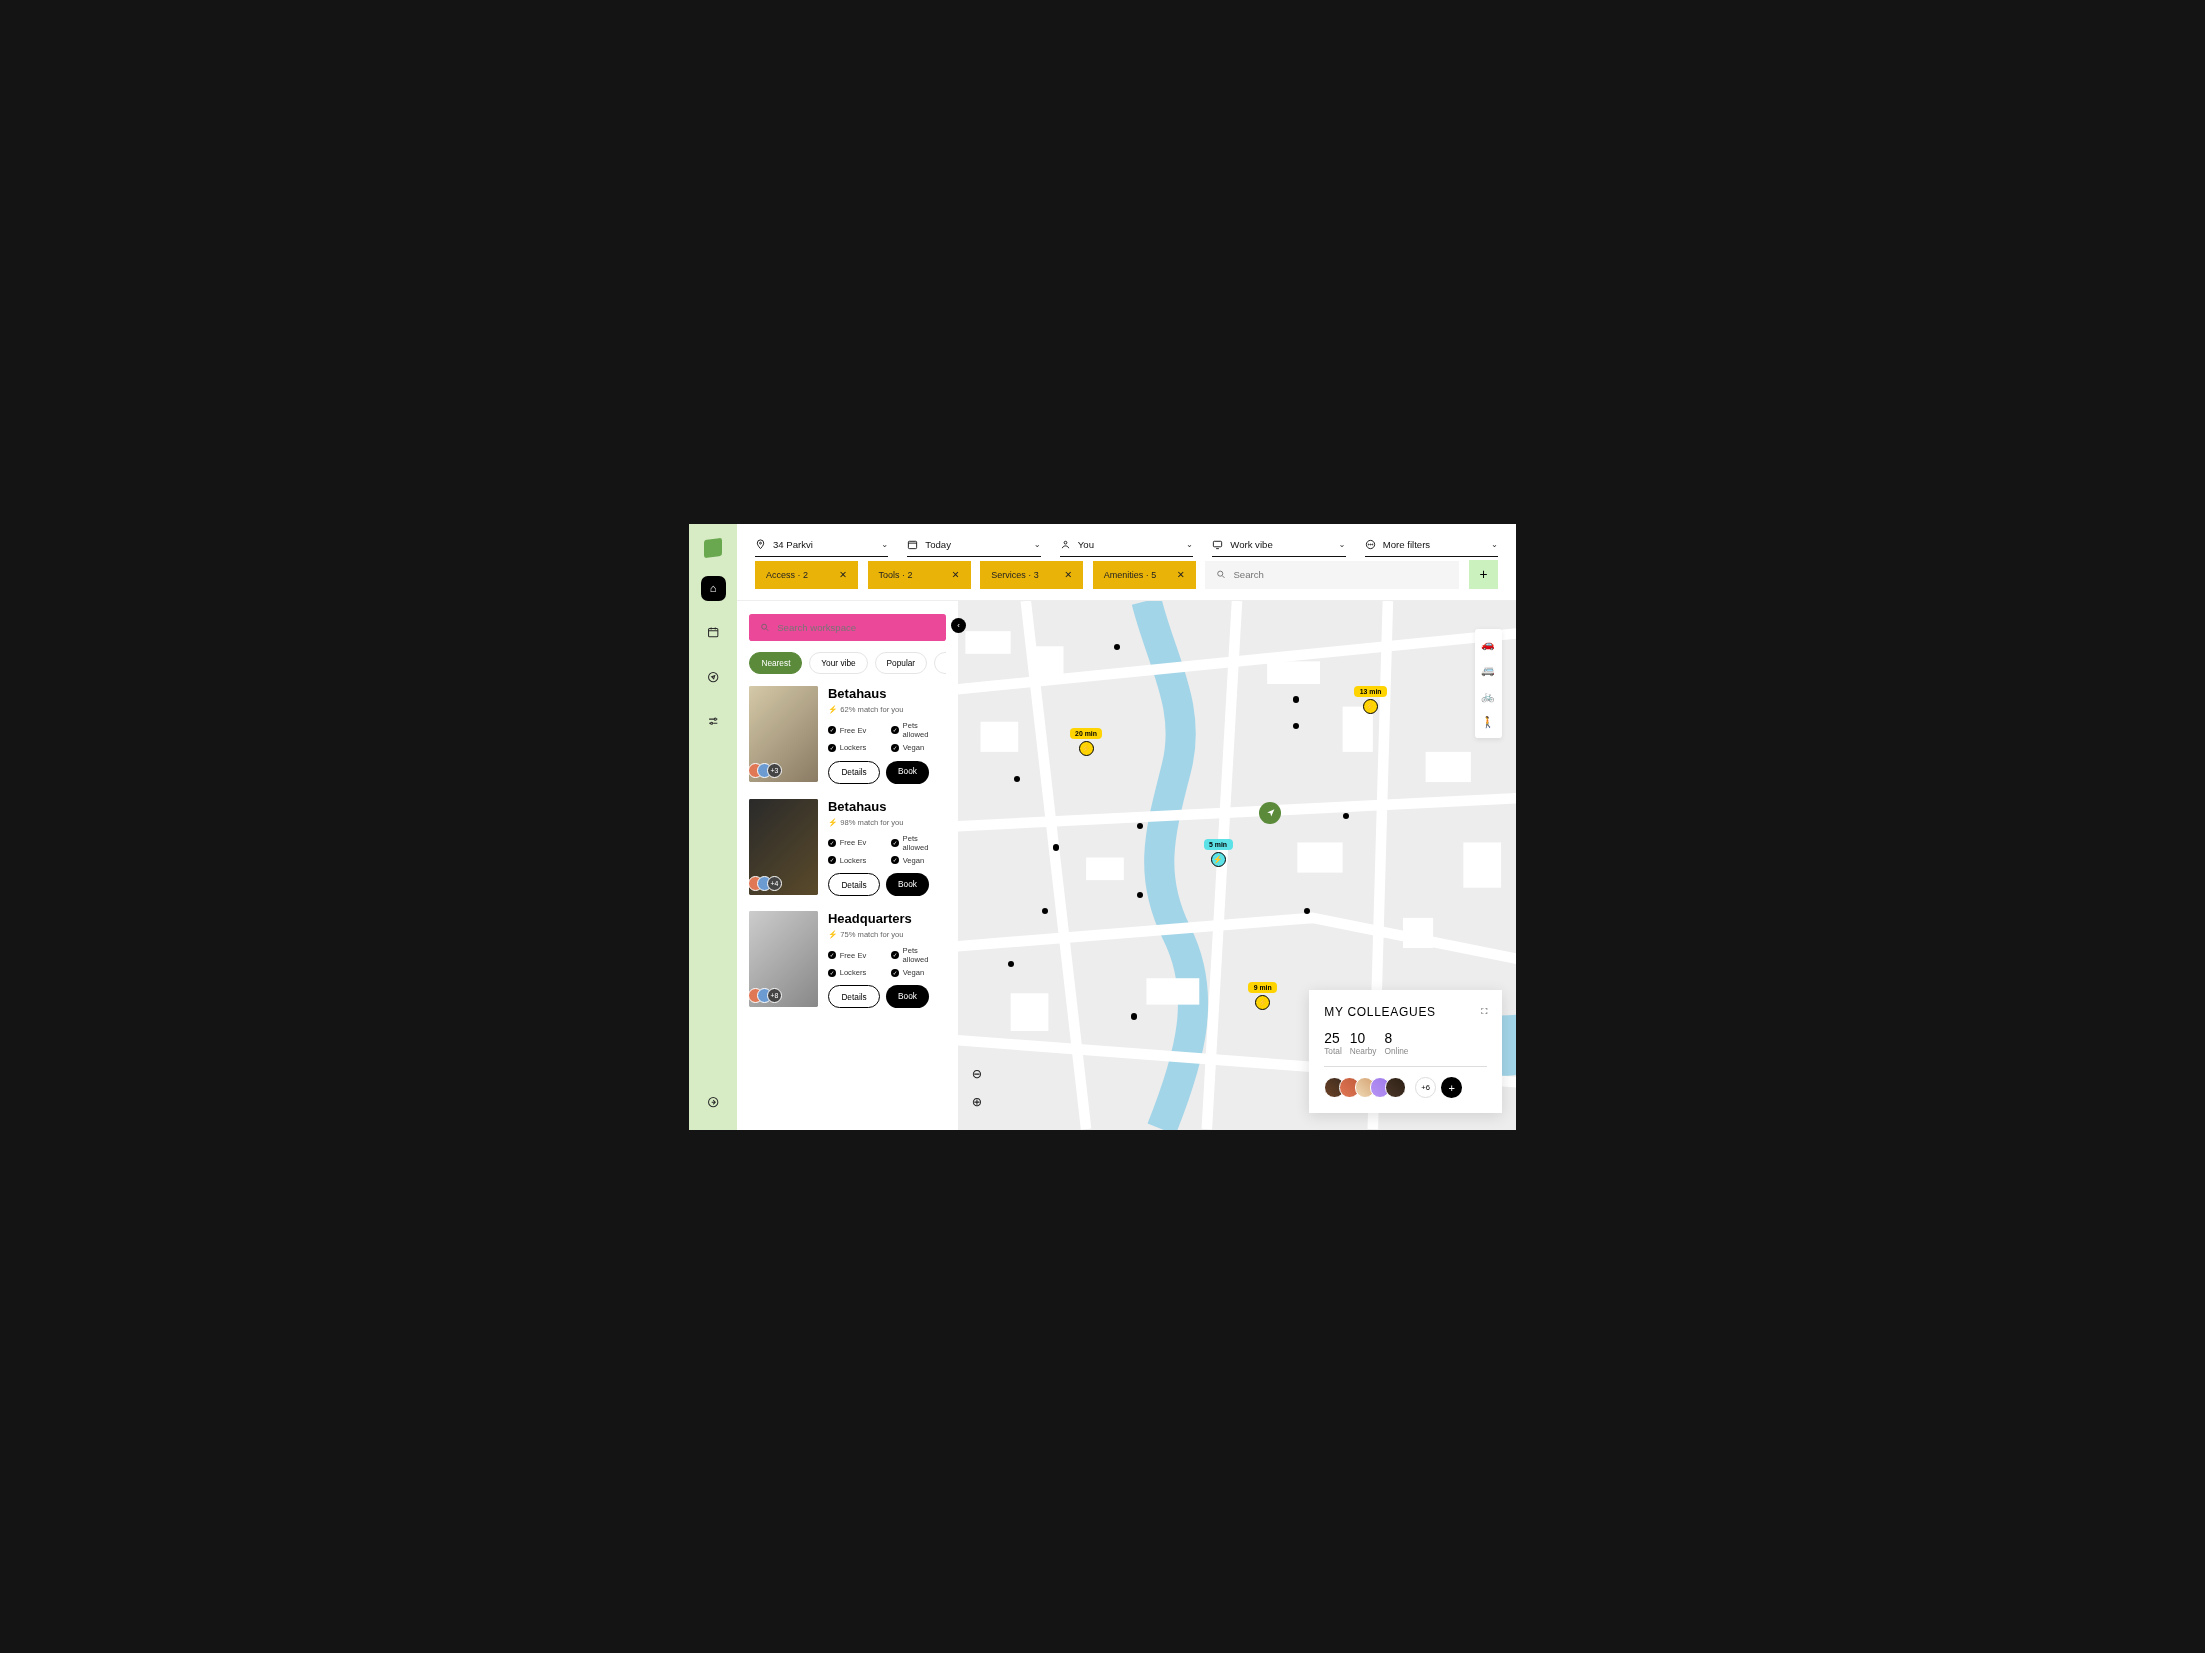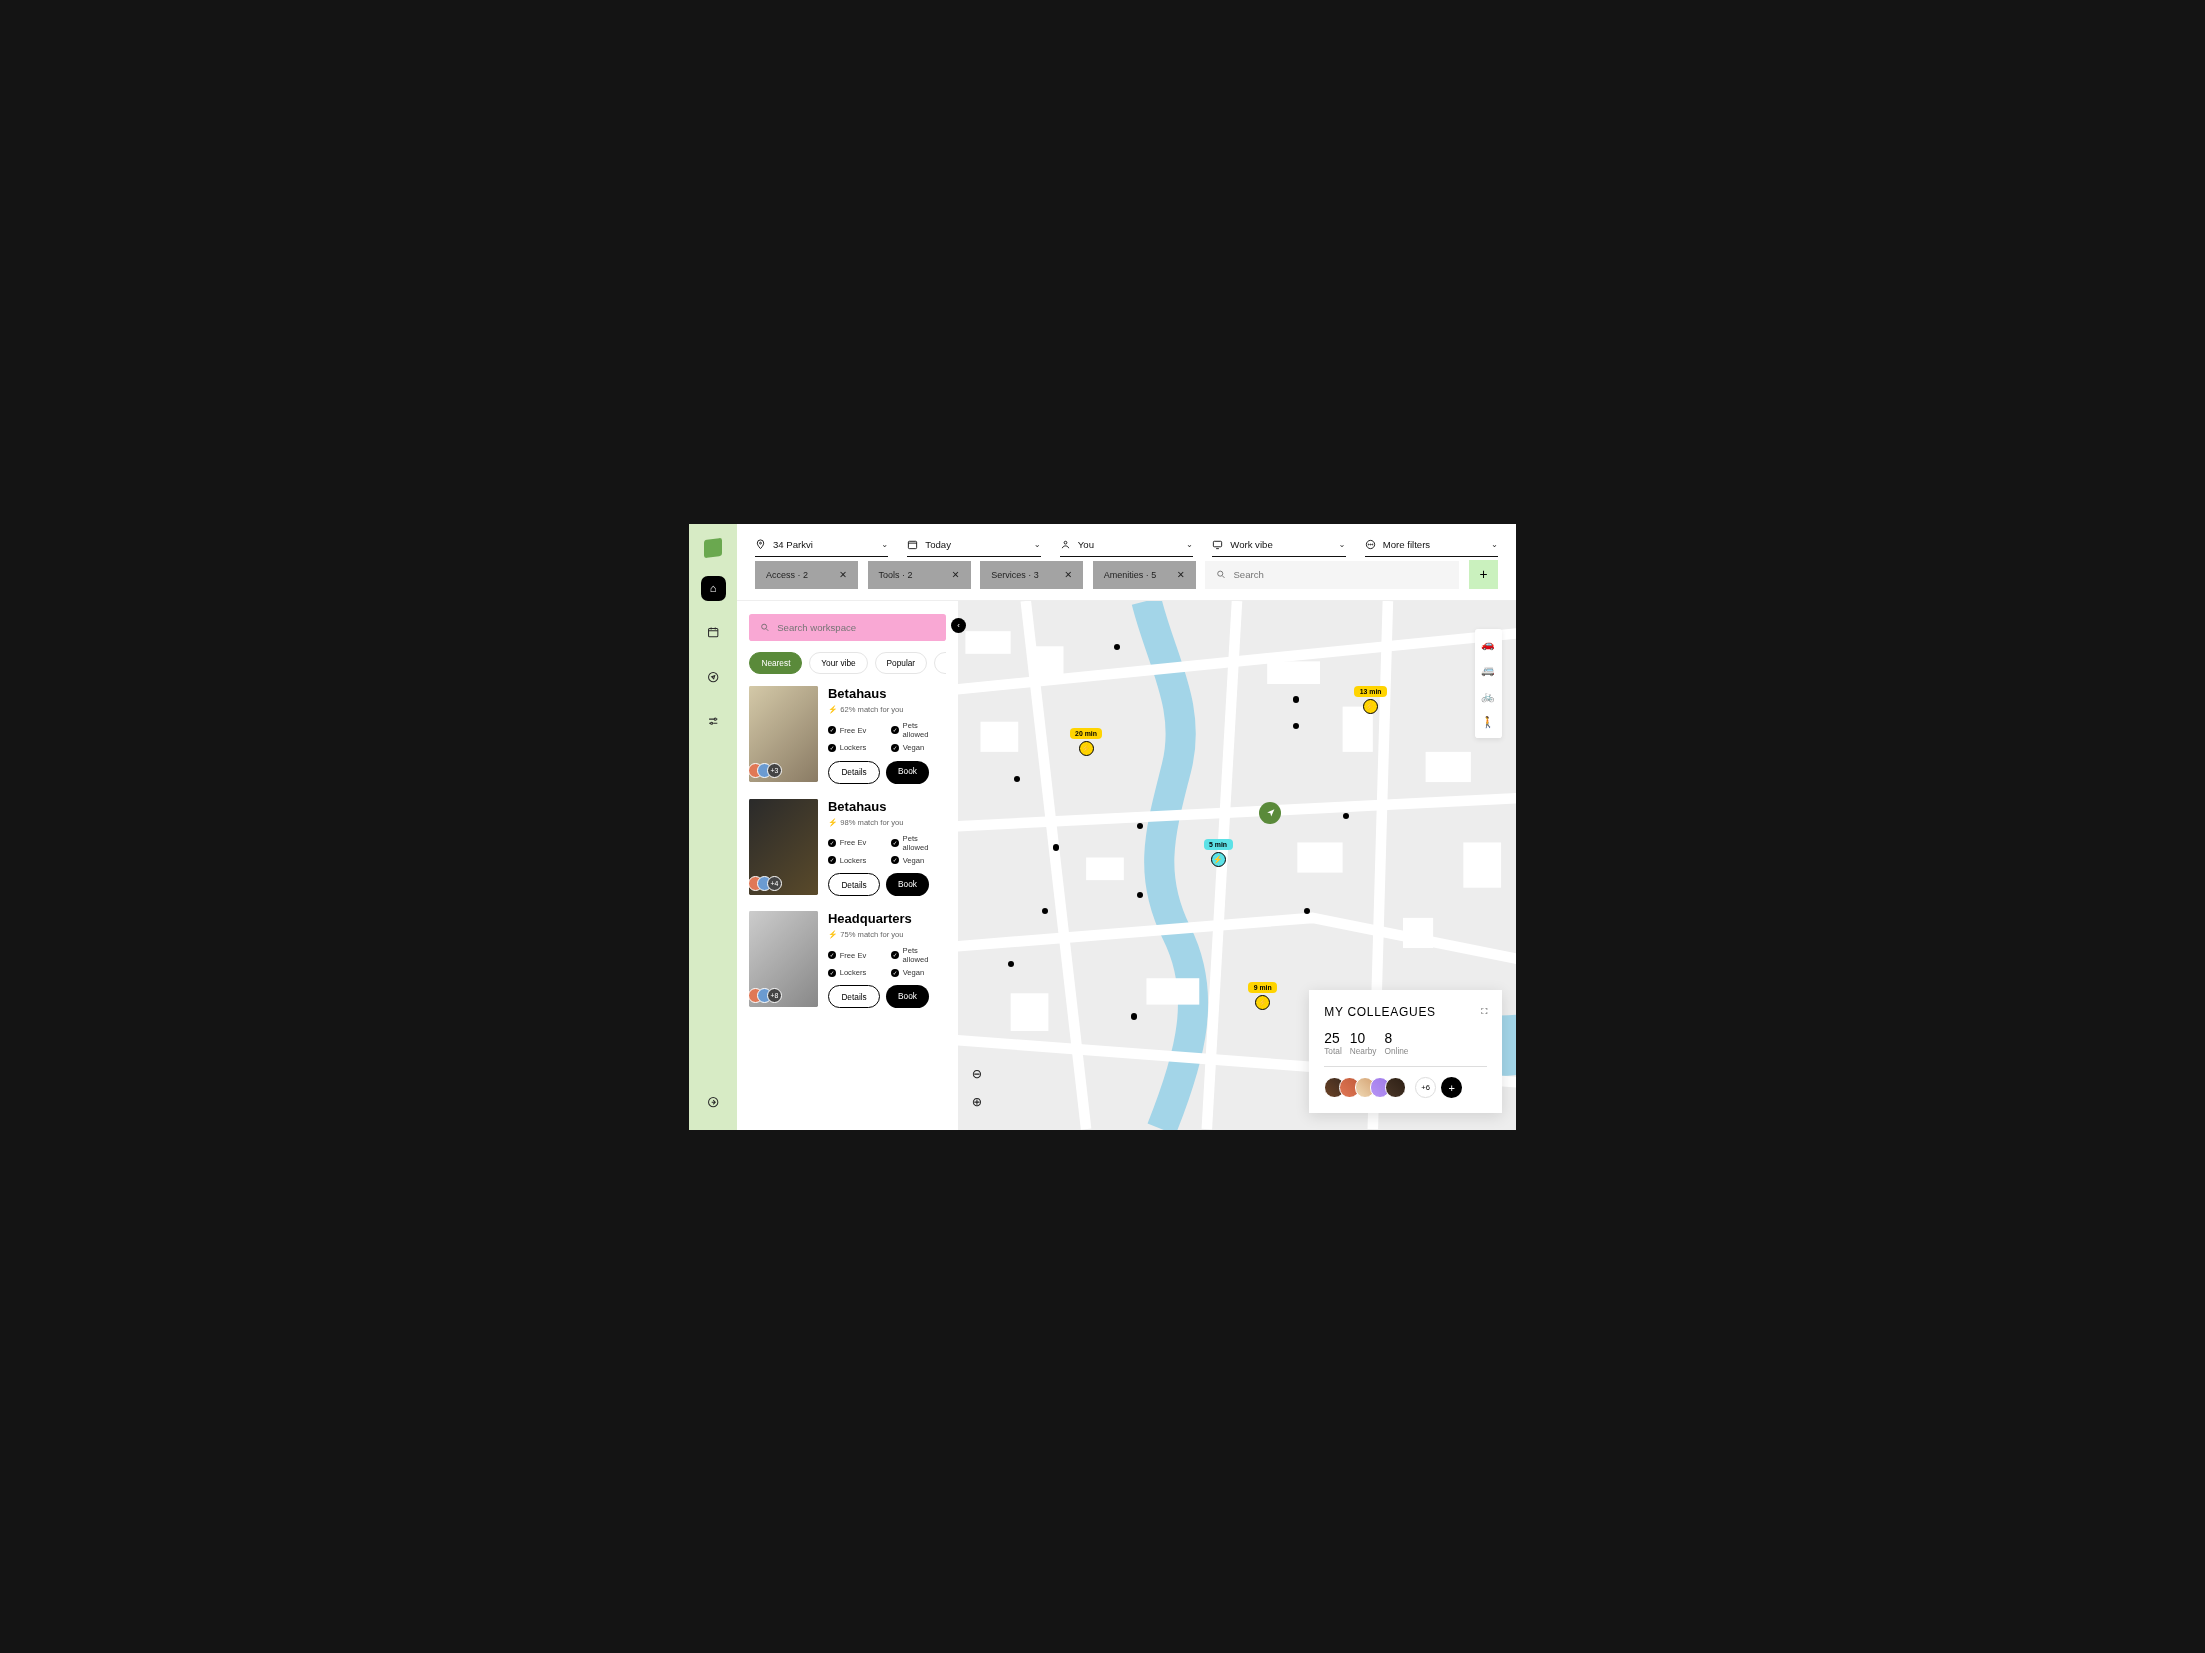--- a/index.html
+++ b/index.html
@@ -9,28 +9,28 @@
 .rail .logo { width:18px; height:18px; background:#6aa84f; border-radius:2.8px; transform:skewY(-8deg); }
 .rail .navbtn { width:25px; height:25px; display:flex; align-items:center; justify-content:center; border-radius:6.9px; color:#2b2b2b; cursor:pointer; }
 .rail .navbtn.active { background:#000; color:#fff; }
 .rail .spacer { flex:1; }
 .main { flex:1; display:flex; flex-direction:column; }
 .filters { padding:15px 18px 11px; border-bottom:0.7px solid #eee; }
 .frow { display:flex; gap:19.3px; margin-bottom:3px; }
 .fdd { flex:1; display:flex; align-items:center; gap:6.9px; border-bottom:0.7px solid #111; padding-bottom:6.9px; cursor:pointer; font-size:9.6px; color:#111; }
 .fdd .chev { margin-left:auto; font-size:8.3px; color:#333; }
 .frow2 { display:flex; gap:9.6px; align-items:center; }
-.chip { background:#a3a3a3; padding:8.3px 11px; display:flex; align-items:center; gap:12.4px; font-size:9px; color:#222; min-width:103px;text-align:center; }
+.chip { background:#eab308; padding:8.3px 11px; display:flex; align-items:center; gap:12.4px; font-size:9px; color:#222; min-width:103px;text-align:center; }
 .chip .x { margin-left:auto; color:#222; cursor:pointer; font-size:9.6px; }
 .searchbar { flex:1; background:#f5f5f5; display:flex; align-items:center; gap:6.9px; padding:8.3px 11px; }
 .searchbar input { border:none; background:transparent; font-size:9.6px; outline:none; width:100%; color:#555; }
 .addbtn { width:29px; height:29px; background:#caf1be; display:flex; align-items:center; justify-content:center; font-size:13.8px; cursor:pointer; }
 .content { flex:1; display:flex; overflow:hidden; }
 .sidebar { width:221px; padding:12.4px 12.4px 0; overflow:hidden; display:flex; flex-direction:column; }
-.wssearch { background:#f9a8d4; display:flex; align-items:flex-start; gap:6.9px; padding:8.3px 11px; border-radius:2.8px; margin-bottom:11px; }
+.wssearch { background:#ec4899; display:flex; align-items:flex-start; gap:6.9px; padding:8.3px 11px; border-radius:2.8px; margin-bottom:11px; }
 .wssearch input { border:none; background:transparent; font-size:9.6px; outline:none; width:100%; }
 .tabs { display:flex; gap:6.9px; margin-bottom:12.4px; overflow:hidden; }
 .tab { border:0.7px solid #e5e5e5; border-radius:12.4px; padding:4.8px 11px; font-size:8.3px; white-space:nowrap; cursor:pointer; }
 .tab.active { background:#5a8a3a; color:#fff; border-color:#5a8a3a; }
 .cards { flex:1; overflow:hidden; display:flex; flex-direction:column; gap:15px; }
 .card { display:flex; gap:9.6px; }
 .thumb { width:69px; height:96px; background:linear-gradient(135deg,#c9c0a8,#8a7b64); border-radius:1.4px; position:relative; flex-shrink:0; }
 .thumb .avatars { position:absolute; bottom:4.1px; left:4.1px; display:flex; }
 .thumb .avatars span { width:15px; height:15px; border-radius:50%; border:1.4px solid #fff; margin-left:-5.5px; background:#888; font-size:6.9px; display:flex; align-items:center; justify-content:center; color:#fff; }
 .cbody { flex:1; }

